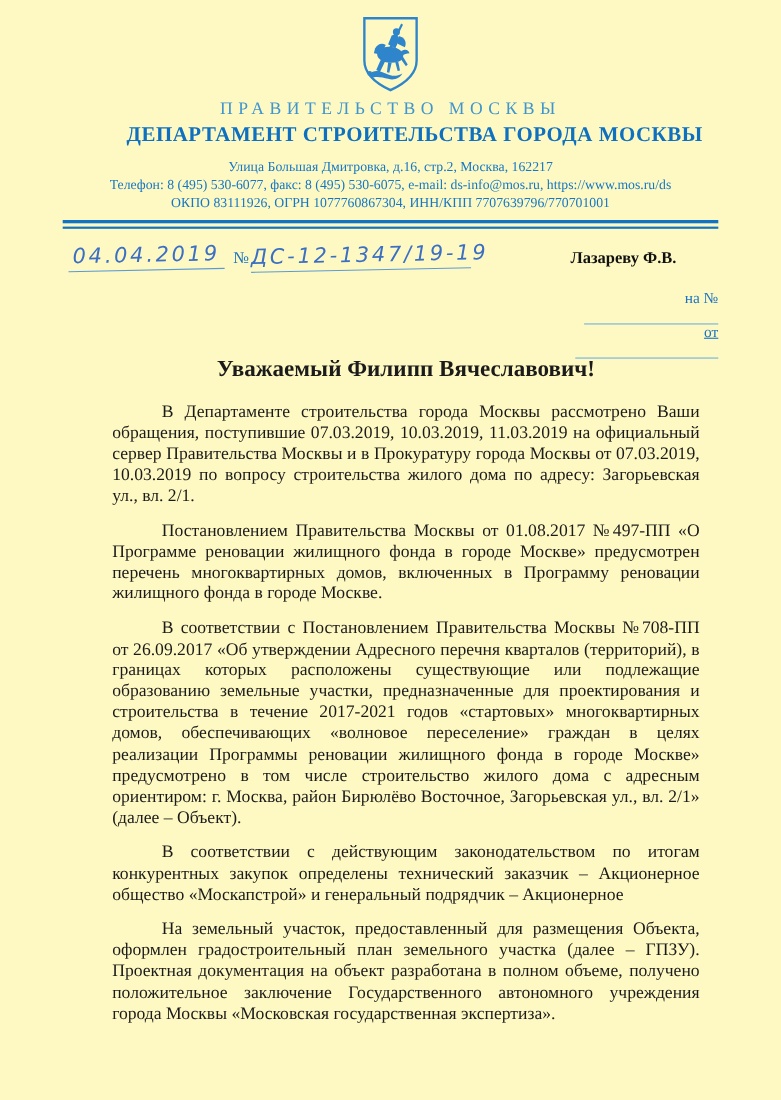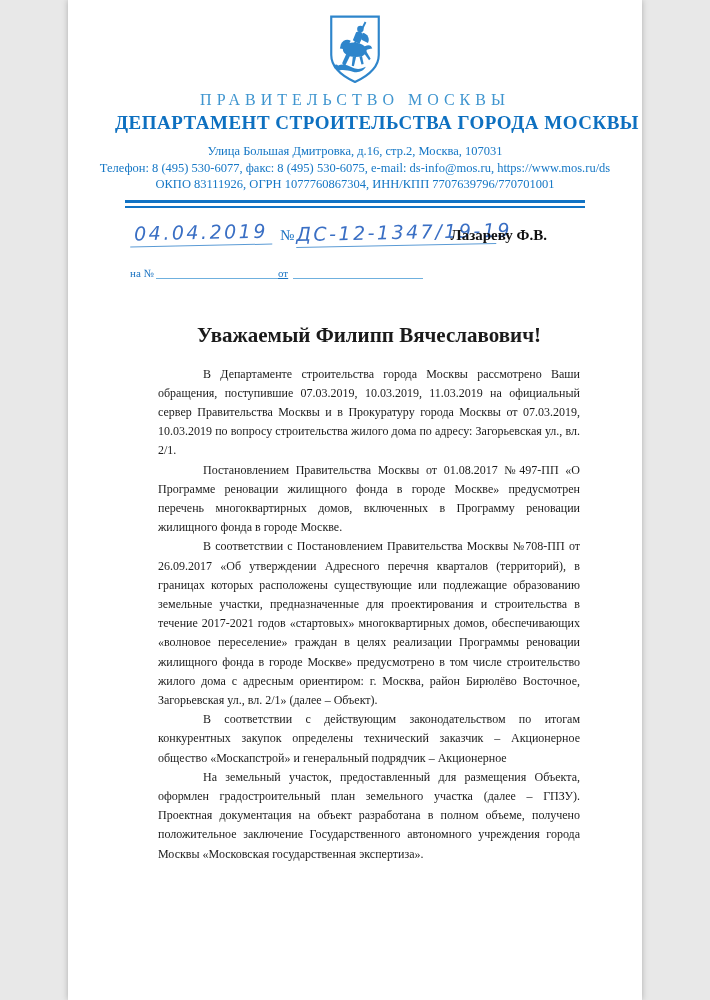--- a/index.html
+++ b/index.html
@@ -1,20 +1,20 @@
 <!DOCTYPE html>
 <html lang="ru"><head>
 <meta charset="utf-8">
 <style>
   html,body{margin:0;padding:0;background:#e8e8e8;}
   .page{
     position:relative;
-    width:574px;height:1000px;
+    width:710px;height:1000px;
     margin:0 auto;
-    background:#ffffff;
+    background:#fef9c3;
     overflow:hidden;
     font-family:"Liberation Serif", serif;
     color:#1b1b1b;
     box-shadow:0 0 6px rgba(0,0,0,.25);
   }
   
   .letterhead{padding-top:14px;text-align:center;}
   .emblem{display:block;margin:0 auto;}
   .gov-title{
     margin-top:6px;
@@ -57,35 +57,35 @@
   .no-sign{color:#1a73c2;font-size:15px;margin:0 2px 2px 8px;}
   .blank-num{
     width:200px;text-align:left;
     border-bottom:1.5px solid #5b9bd5;
     padding-bottom:2px;
   }
   .recipient{
     position:absolute;top:6px;right:38px;
     font-weight:bold;font-size:15px;color:#111;
   }
-  .ref-row2{display:flex;align-items:flex-end;margin-top:18px;font-size:11px;color:#1a73c2;}
+  .ref-row2{display:flex;align-items:flex-end;margin-top:18px;font-size:14px;color:#1a73c2;flex-direction:column;}
   .u-line{display:inline-block;border-bottom:1.5px solid #6fb0de;height:14px;}
   .line-a{width:122px;margin-left:2px;}
   .line-b{width:130px;margin-left:5px;}
   .ot-label{text-decoration:underline;}
   
   .letter-body{margin:24px 62px 0 90px;}
   .salutation{
     margin:16px 0 17px 0;
     text-align:center;
     font-size:21px;font-weight:bold;
   }
   .letter-body p{
-    margin:0;
-    font-size:12px;
+    margin:12px;
+    font-size:16px;
     line-height:19.2px;
     text-align:justify;
     text-indent:45px;
   }
 </style>
 </head>
 <body>
 
 <div class="page">
 
@@ -106,21 +106,21 @@
         <path d="M68,58 C76,54 80,56 82,62 C78,62 72,64 70,66 Z"></path>
         <path d="M14,98 C22,88 34,92 44,97 C54,102 62,100 70,96 C66,104 56,108 46,105 C36,102 24,100 18,104 Z"></path>
         <circle cx="15" cy="96" r="4"></circle>
       </g>
     </svg>
 
     <div class="gov-title">ПРАВИТЕЛЬСТВО МОСКВЫ</div>
     <div class="dept-title">ДЕПАРТАМЕНТ СТРОИТЕЛЬСТВА ГОРОДА МОСКВЫ</div>
 
     <div class="addr-block">
-      <div>Улица Большая Дмитровка, д.16, стр.2, Москва, 107031</div>
+      <div>Улица Большая Дмитровка, д.16, стр.2, Москва, 162217</div>
       <div>Телефон: 8 (495) 530-6077, факс: 8 (495) 530-6075, e-mail: ds-info@mos.ru, https://www.mos.ru/ds</div>
       <div>ОКПО 83111926, ОГРН 1077760867304, ИНН/КПП 7707639796/770701001</div>
     </div>
 
     <div class="rule"></div>
   </header>
 
   <section class="ref">
     <div class="ref-row1">
       <span class="hw blank-date">04.04.2019</span>

